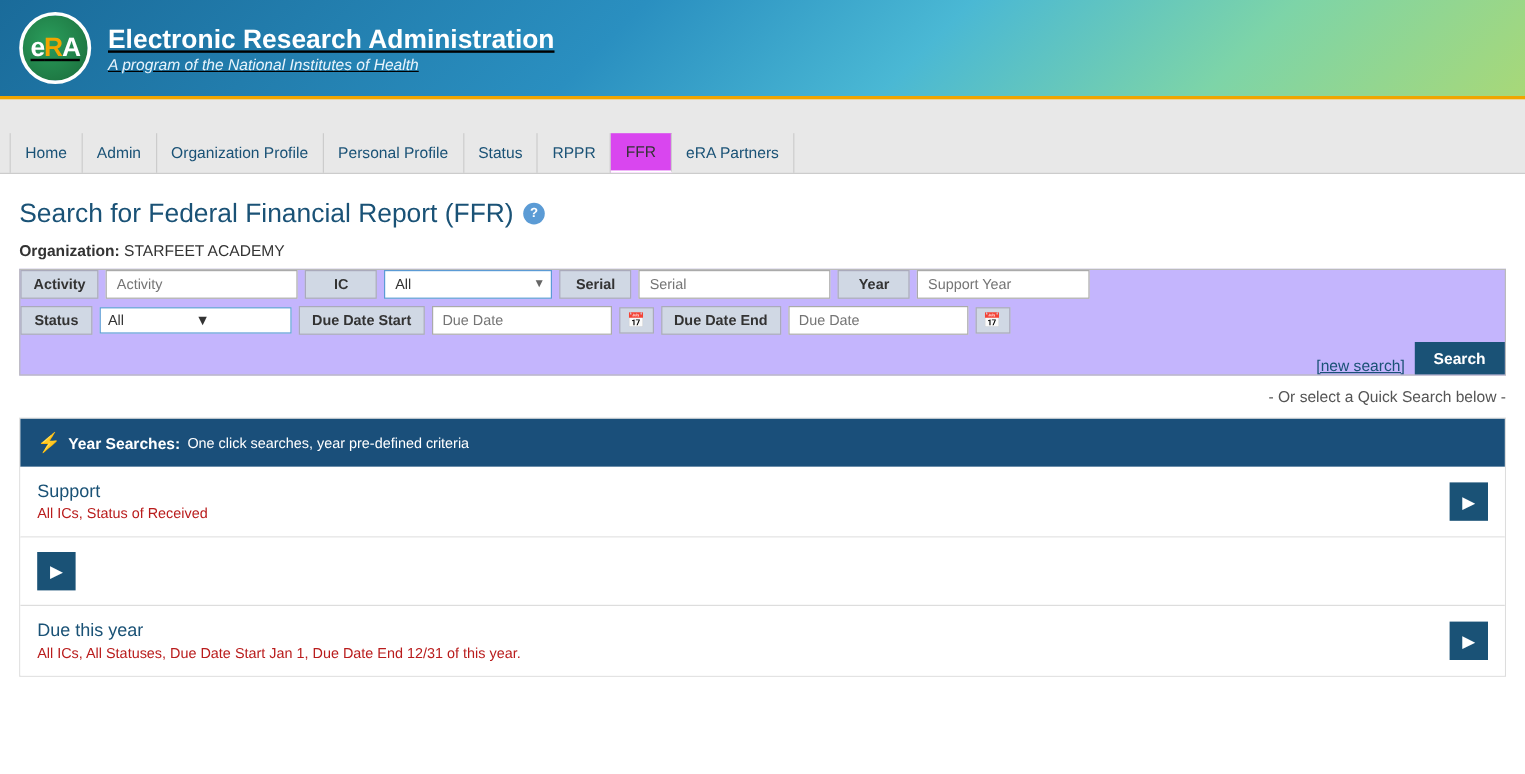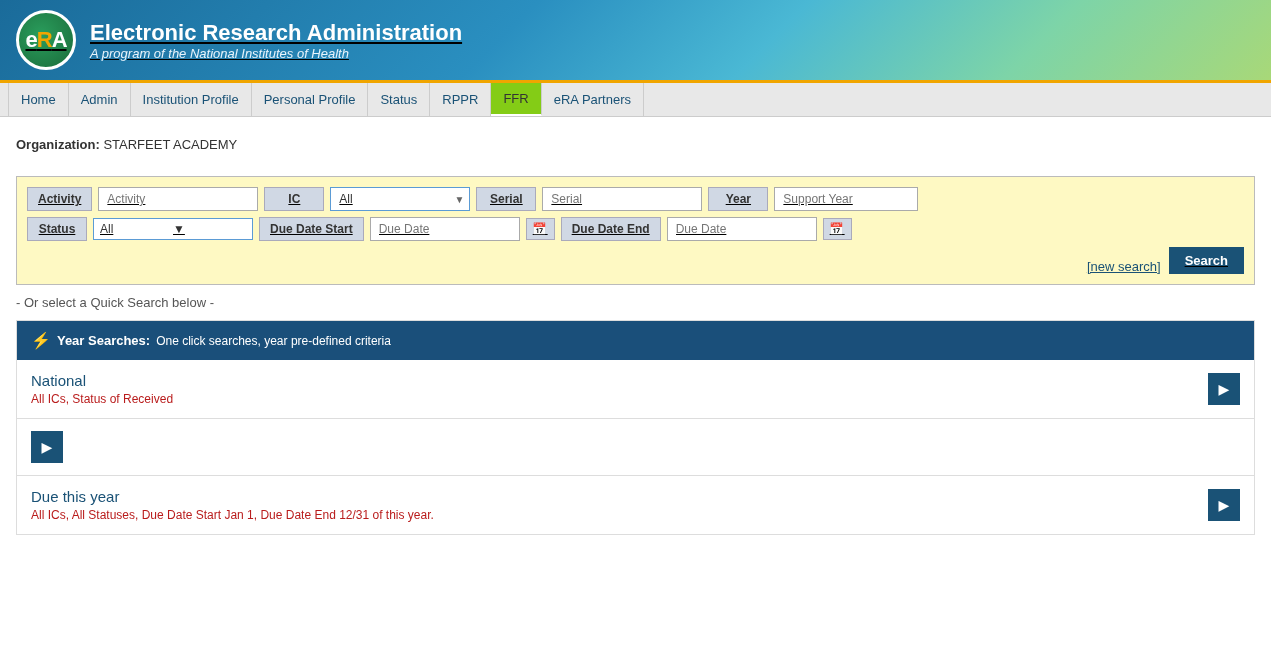--- a/index.html
+++ b/index.html
@@ -45,24 +45,25 @@
       align-items: stretch;
     }
     .nav-item {
       padding: 8px 12px;
       cursor: pointer;
       color: #1a5276;
       text-decoration: none;
       font-size: 13px;
       display: flex; align-items: center;
       border-right: 1px solid #ccc;
+      margin-top: 28px;
     }
     .nav-item:first-child { border-left: 1px solid #ccc; }
     .nav-item.active {
-      background: #84cc16;
+      background: #d946ef;
       border-bottom: 2px solid #fff;
       color: #333;
       font-weight: normal;
     }
 
     
     .content { padding: 20px 16px; }
 
     .page-title {
       font-size: 22px;
@@ -78,31 +79,29 @@
       border-radius: 50%;
       color: #fff;
       font-size: 11px;
       font-weight: bold;
       cursor: pointer;
     }
 
     .org-line {
       font-size: 13px;
       color: #333;
-      margin-bottom: 24px;
+      margin-bottom: 8px;
     }
     .org-label { font-weight: bold; }
 
     
     .search-form {
       border: 1px solid #bbb;
-      padding: 10px;
-      background: #fef9c3;
+      background: #c4b5fd;
       margin-bottom: 10px;
-      text-decoration: underline;
     }
     .form-row {
       display: flex;
       align-items: center;
       gap: 6px;
       margin-bottom: 6px;
     }
     .form-label {
       background: #d0d8e4;
       border: 1px solid #aab;
@@ -166,21 +165,21 @@
       background: #1a5276;
       color: #fff;
       border: none;
       padding: 6px 16px;
       font-size: 13px;
       cursor: pointer;
       font-weight: bold;
     }
 
     .quick-search-divider {
-      text-align: left;
+      text-align: right;
       color: #555;
       font-size: 13px;
       margin: 10px 0;
     }
 
     
     .quick-search-header {
       background: #1a4f7a;
       color: #fff;
       padding: 10px 14px;
@@ -239,30 +238,34 @@
   </div>
   <div class="header-text">
     <div class="header-title">Electronic Research Administration</div>
     <div class="header-subtitle">A program of the National Institutes of Health</div>
   </div>
 </div>
 
 <nav class="nav-bar">
   <a class="nav-item">Home</a>
   <a class="nav-item">Admin</a>
-  <a class="nav-item">Institution Profile</a>
+  <a class="nav-item">Organization Profile</a>
   <a class="nav-item">Personal Profile</a>
   <a class="nav-item">Status</a>
   <a class="nav-item">RPPR</a>
   <a class="nav-item active">FFR</a>
   <a class="nav-item">eRA Partners</a>
 </nav>
 
 <div class="content">
 
+  <div class="page-title">
+    <span>Search for Federal Financial Report (FFR)</span>
+    <span class="help-icon">?</span>
+  </div>
 
   <div class="org-line">
     <span class="org-label">Organization:</span>
     <span>STARFEET ACADEMY</span>
   </div>
 
   <div class="search-form">
 
     <div class="form-row">
       <span class="form-label">Activity</span>
@@ -309,21 +312,21 @@
 
   <div class="quick-searches-container">
     <div class="quick-search-header">
       <span class="lightning-icon">⚡</span>
       <span class="qs-title">Year Searches:</span>
       <span class="qs-subtitle">One click searches, year pre-defined criteria</span>
     </div>
 
     <div class="quick-search-item">
       <div>
-        <div class="qs-item-title">National</div>
+        <div class="qs-item-title">Support</div>
         <div class="qs-item-desc">All ICs, Status of Received</div>
       </div>
       <button class="qs-run-btn">▶</button>
     </div>
 
     <div class="quick-search-item">
       <button class="qs-run-btn">▶</button>
     </div>
 
     <div class="quick-search-item">

